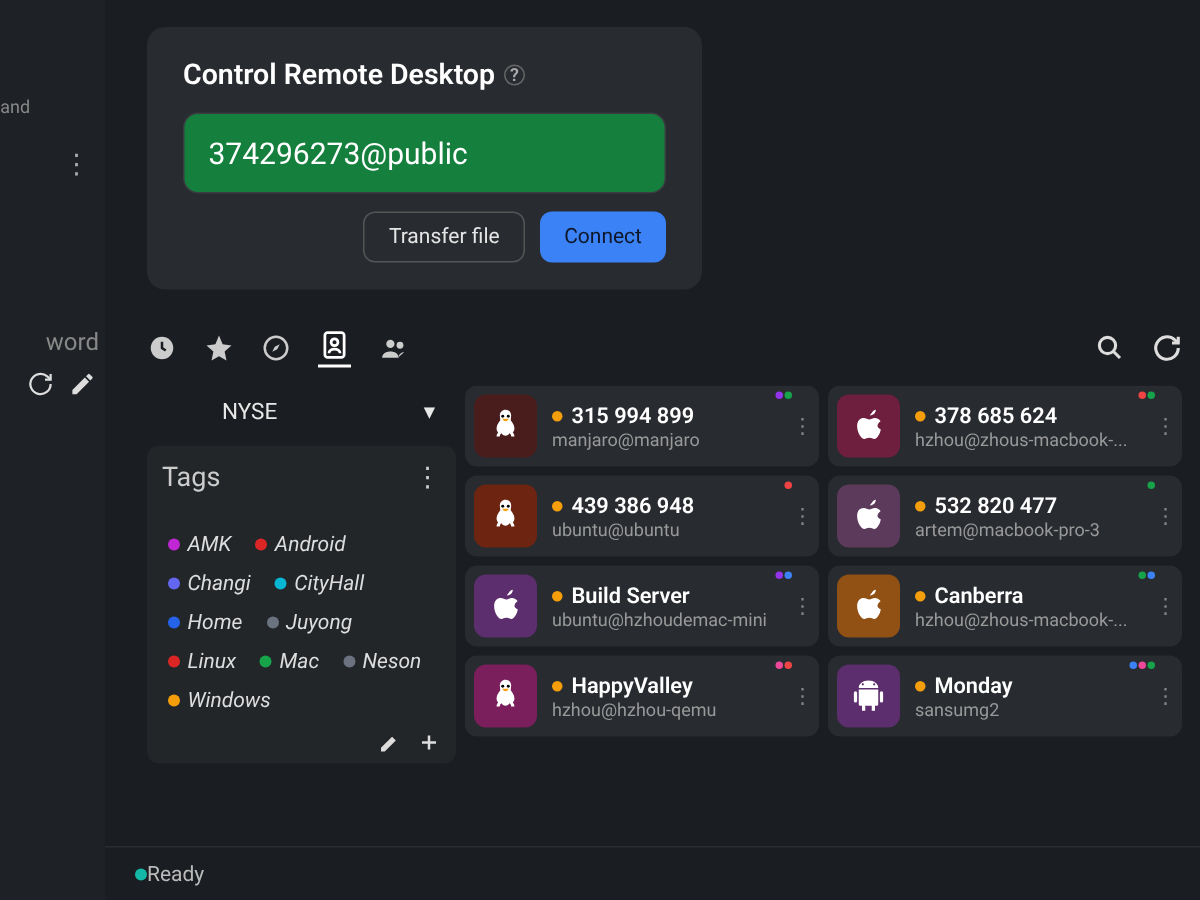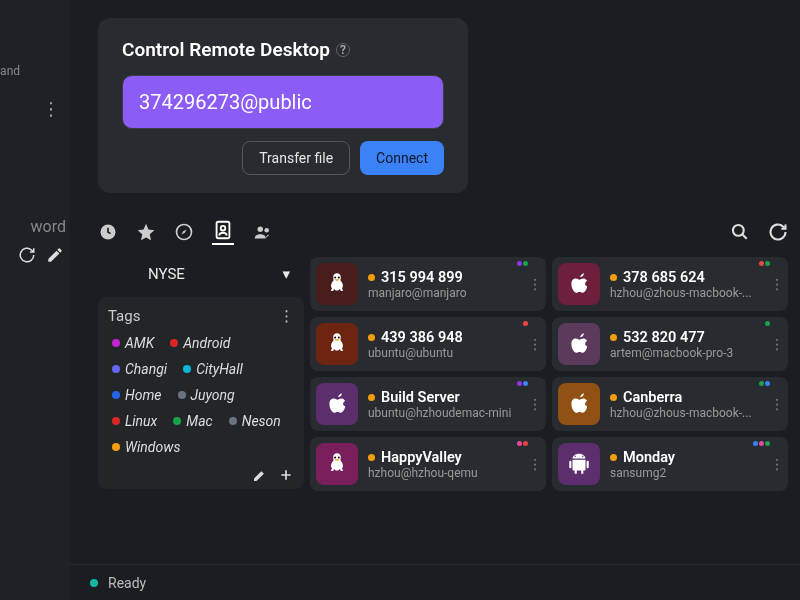--- a/index.html
+++ b/index.html
@@ -7,50 +7,50 @@
 .sidebar { width:70px; background:#1e2126; padding:8px 6px; position:relative; }
 .sidebar-title { color:#fff; font-size:20px; font-weight:700; margin-bottom:4px; margin-left:-20px; white-space:nowrap; overflow:hidden; }
 .sidebar-sub { color:#888; font-size:12px; line-height:1.4; margin-left:-20px; white-space:nowrap; overflow:hidden; margin-bottom:10px; }
 .sidebar-menu { text-align:right; color:#aaa; font-size:18px; padding:8px 4px; }
 .sidebar-label { color:#888; font-size:16px; margin-top:90px; text-align:right; margin-right:-2px; }
 .sidebar-icons { display:flex; gap:10px; margin-top:10px; justify-content:flex-end; }
 .main { flex:1; padding:18px 0 0 28px; position:relative; }
 .panel { background:#282b30; border-radius:12px; padding:20px 24px 18px 24px; width:370px; }
 .panel-title { color:#fff; font-size:19px; font-weight:600; margin-bottom:14px; display:flex; align-items:center; gap:6px; }
 .panel-title .q { font-size:12px; color:#aaa; border:1px solid #666; border-radius:50%; width:14px; height:14px; display:inline-flex; align-items:center; justify-content:center; }
-.id-input { width:100%; background:#8b5cf6; border:1px solid #3a3d42; border-radius:10px; padding:14px 16px; color:#fff; font-size:20px; outline:none; }
+.id-input { width:100%; background:#15803d; border:1px solid #3a3d42; border-radius:10px; padding:14px 16px; color:#fff; font-size:20px; outline:none; }
 .panel-buttons { display:flex; gap:10px; margin-top:12px; justify-content:flex-end; }
 .btn { padding:8px 16px; border-radius:8px; font-size:14px; cursor:pointer; border:none; }
 .btn-outline { background:transparent; color:#e5e5e5; border:1px solid #555; }
 .btn-primary { background:#3b82f6; color:#0f172a; }
 .tabs-row { display:flex; align-items:center; margin-top:26px; gap:4px; }
 .tabs { display:flex; gap:18px; align-items:center; }
 .tab-icon { color:#ccc; cursor:pointer; display:flex; align-items:center; }
 .tab-icon.active { border-bottom:2px solid #fff; padding-bottom:2px; }
 .tabs-right { margin-left:auto; display:flex; gap:18px; margin-right:12px; }
 .content-row { display:flex; margin-top:12px; gap:6px; }
 .left-col { width:206px; }
 .dropdown { display:flex; align-items:center; justify-content:space-between; padding:8px 14px 8px 50px; color:#e8e8e8; font-size:15px; cursor:pointer; }
 .tags-panel { background:#232629; border-radius:8px; padding:10px 10px 2px 10px; margin-top:6px; }
-.tags-header { display:flex; align-items:center; justify-content:space-between; color:#ccc; font-size:15px; margin-bottom:8px; }
+.tags-header { display:flex; align-items:center; justify-content:space-between; color:#ccc; font-size:18px; margin-bottom:24px; }
 .tags-wrap { display:flex; flex-wrap:wrap; gap:6px 8px; }
 .tag { display:inline-flex; align-items:center; gap:5px; color:#ddd; font-size:14px; padding:2px 4px;font-style:italic; }
 .dot { width:8px; height:8px; border-radius:50%; display:inline-block; }
 .tags-actions { display:flex; gap:10px; justify-content:flex-end; margin-top:6px; padding:4px 0; }
 .cards-col { flex:1; display:flex; flex-wrap:wrap; gap:6px; align-content:flex-start; overflow:hidden; }
 .card { width:236px; background:#282b30; border-radius:8px; display:flex; align-items:center; padding:6px 8px 6px 6px; position:relative; }
 .card-icon { width:42px; height:42px; border-radius:8px; display:flex; align-items:center; justify-content:center; flex-shrink:0; }
 .card-body { margin-left:10px; min-width:0; flex:1; }
 .card-title { display:flex; align-items:center; gap:6px; color:#fff; font-size:14.5px; font-weight:600; white-space:nowrap; overflow:hidden; text-overflow:ellipsis; }
 .card-sub { color:#999; font-size:12px; white-space:nowrap; overflow:hidden; text-overflow:ellipsis; }
 .status-dot { width:7px; height:7px; border-radius:50%; flex-shrink:0; }
 .card-dots { position:absolute; top:4px; right:18px; display:flex; gap:1px; }
 .card-dots .d { width:5px; height:5px; border-radius:50%; }
 .card-menu { position:absolute; right:4px; top:50%; transform:translateY(-50%); color:#888; font-size:14px; }
-.statusbar { position:absolute; bottom:0; left:70px; right:0; height:36px; display:flex; align-items:center; padding:0 20px; color:#bbb; font-size:14px; gap:10px; border-top:1px solid #2a2d32; background:#1a1d21; }
+.statusbar { position:absolute; bottom:0; left:70px; right:0; height:36px; display:flex; align-items:center; padding:0 20px; color:#bbb; font-size:14px; border-top:1px solid #2a2d32; background:#1a1d21; }
 svg { display:block; }
 </style>
 </head>
 <body>
 
 <div class="sidebar">
   <div class="sidebar-title">p</div>
   <div class="sidebar-sub">e</div>
   <div class="sidebar-sub">ID and</div>
   <div class="sidebar-menu">⋮</div>

